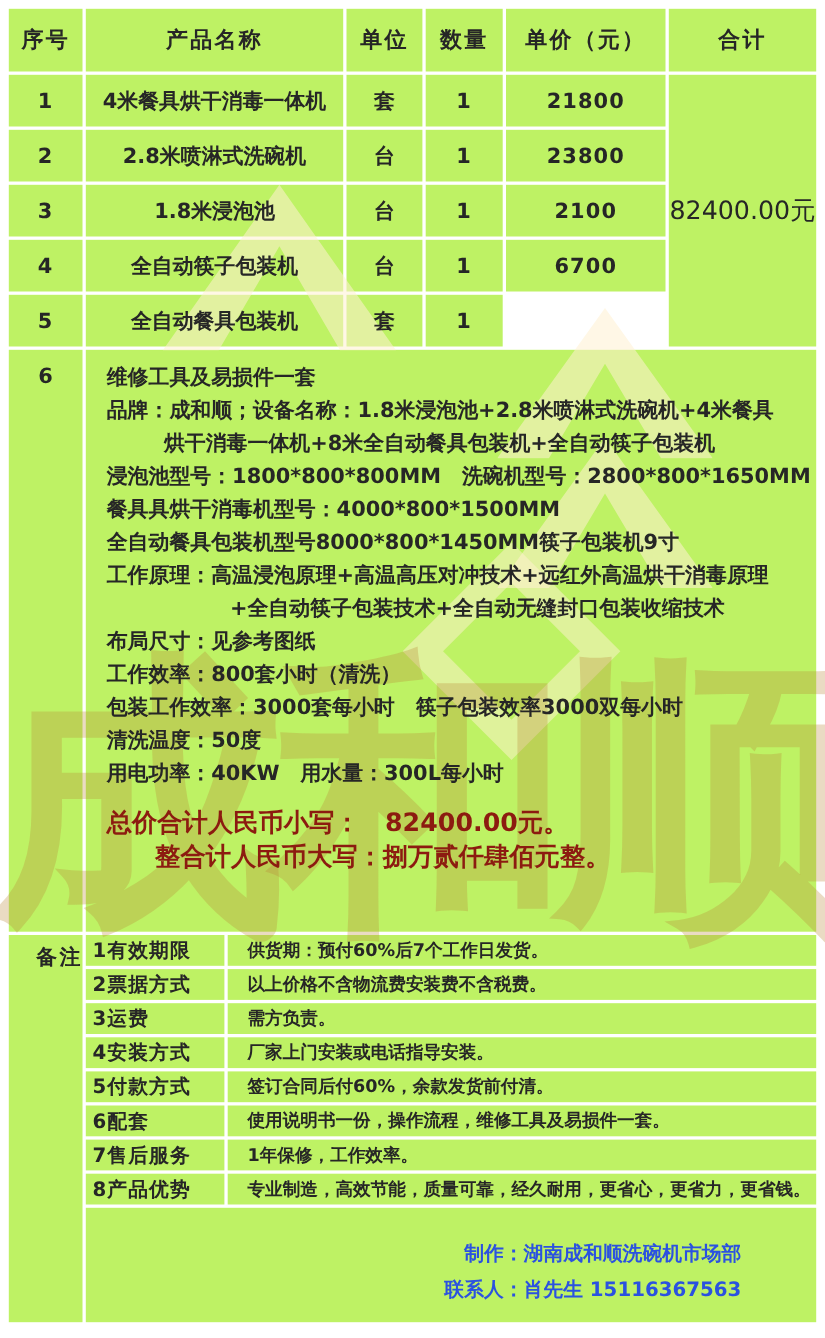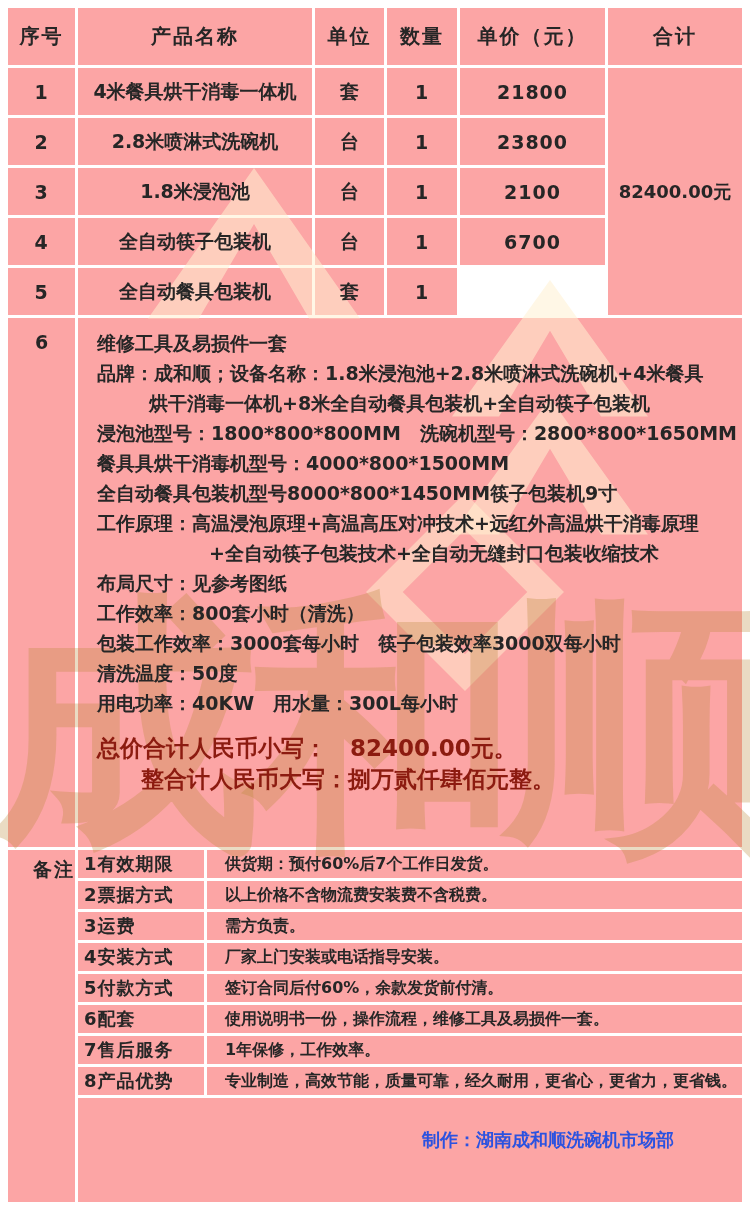--- a/index.html
+++ b/index.html
@@ -20,32 +20,32 @@
     grid-template-rows:57px repeat(5,47px) 529px;
     gap:3px;
   }
   .notes-grid {
     display:grid;
     grid-template-columns:67px 126px 535px;
     grid-template-rows:repeat(8,28px) 104px;
     gap:3px;
   }
   .cell {
-    background:#fca5a5;
+    background:#bef264;
     display:flex; align-items:center; justify-content:center;
   }
   .cell > span, .cell > div { position:relative; z-index:2; }
 
   
   .hdr { font-weight:700; font-size:20px; letter-spacing:2px; }
 
   
   .pcell  { font-weight:700; font-size:19px; }
   .num    { letter-spacing:1px; }
-  .total-merged { grid-column:6; grid-row:2 / 7; font-weight:700; font-size:18px; }
+  .total-merged { grid-column:6; grid-row:2 / 7; font-weight:400; font-size:23px; }
 
   
   .detail-index { grid-column:1; grid-row:7; align-items:flex-start; padding-top:13px; font-weight:700; font-size:19px; }
   .detail-cell  { grid-column:2 / 7; grid-row:7; align-items:flex-start; justify-content:flex-start; }
   .detail-body  { padding:10px 10px 0 19px; font-weight:700; font-size:19px; line-height:30px; width:100%; box-sizing:border-box; }
   .dline { white-space:nowrap; }
   .ind-a { padding-left:52px; }
   .ind-b { padding-left:112px; }
   .summary { margin-top:15px; color:#8C1B10; font-size:23px; line-height:31px; font-weight:700; }
   .summary .ind-c { padding-left:44px; }
@@ -285,18 +285,19 @@
       <div class="cell note-label">
           <span>8产品优势</span>
         </div>
       <div class="cell note-content">
           <span>专业制造，高效节能，质量可靠，经久耐用，更省心，更省力，更省钱。</span>
         </div>
 
       <div class="cell footer-cell">
         <div class="footer-body">
           <div>制作：湖南成和顺洗碗机市场部</div>
+          <div>联系人：肖先生 15116367563</div>
         </div>
       </div>
 
     </div>
   </div>
 </div>
 
 </body></html>

